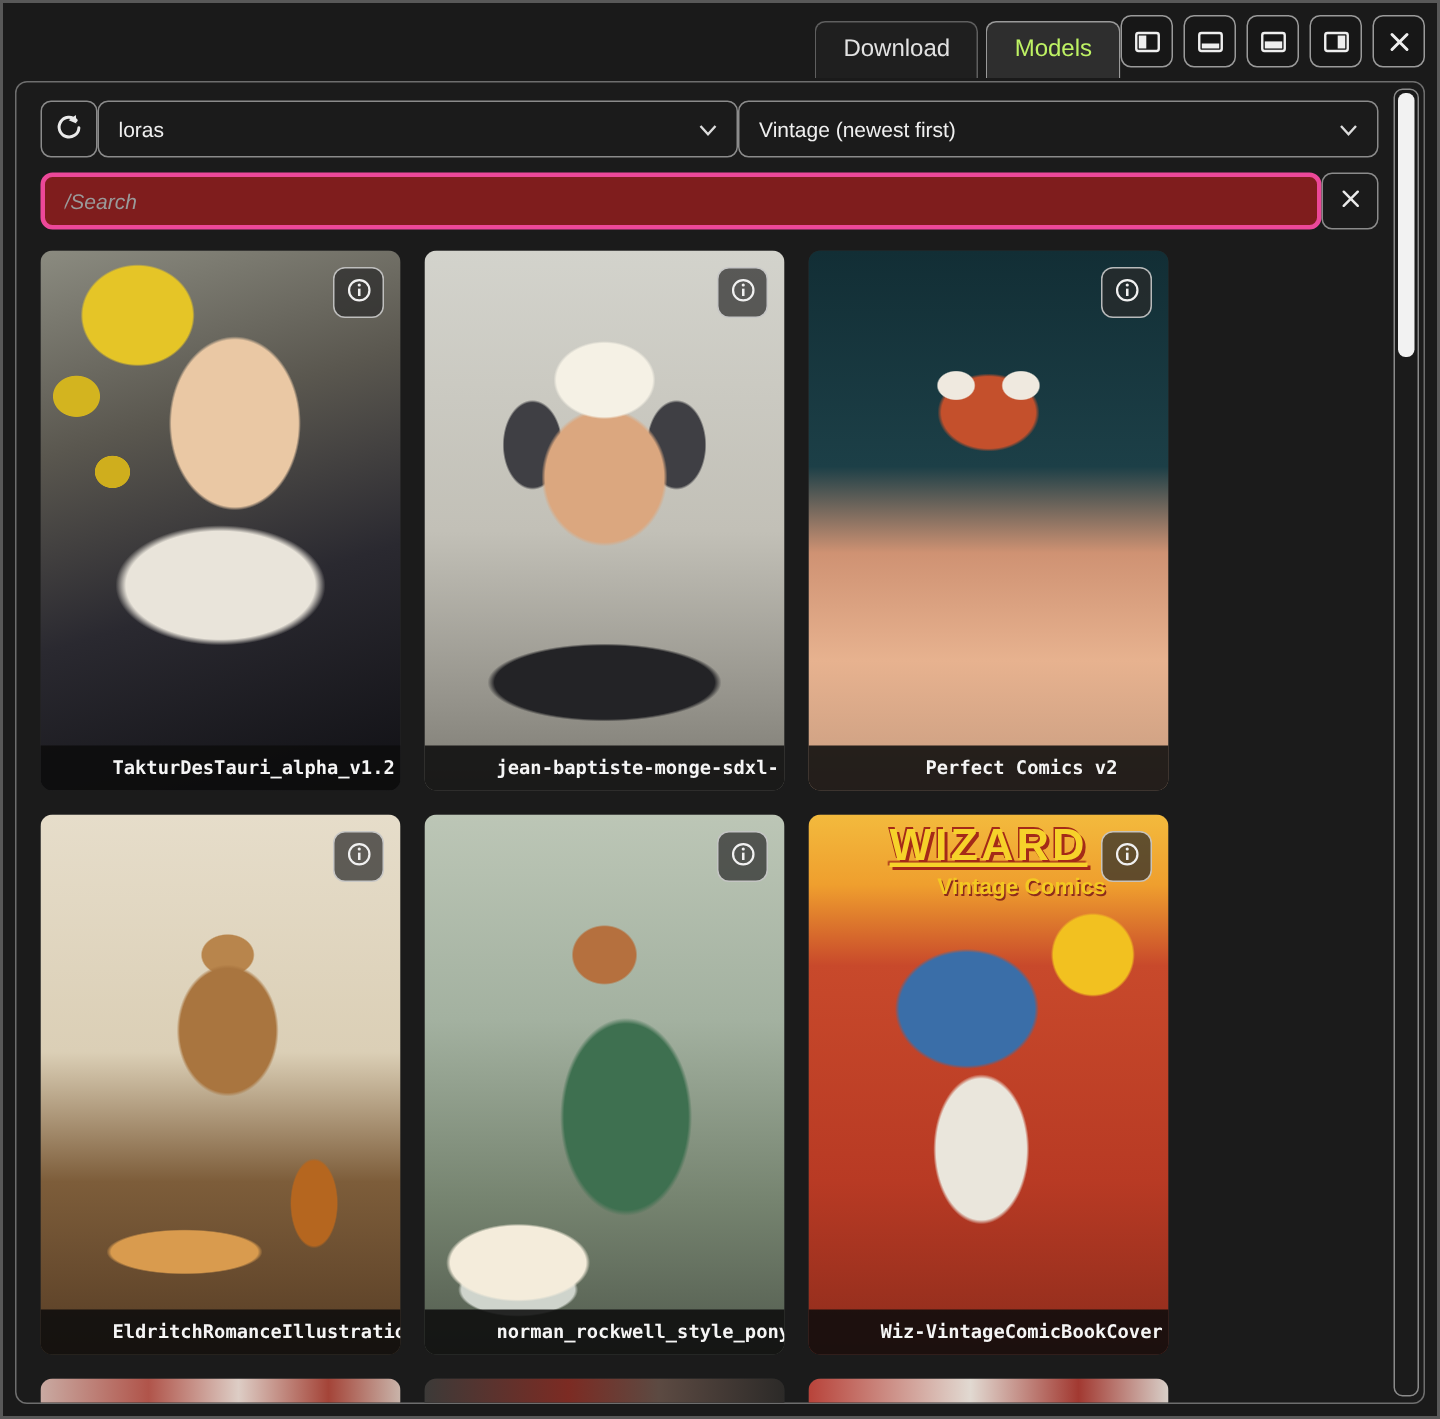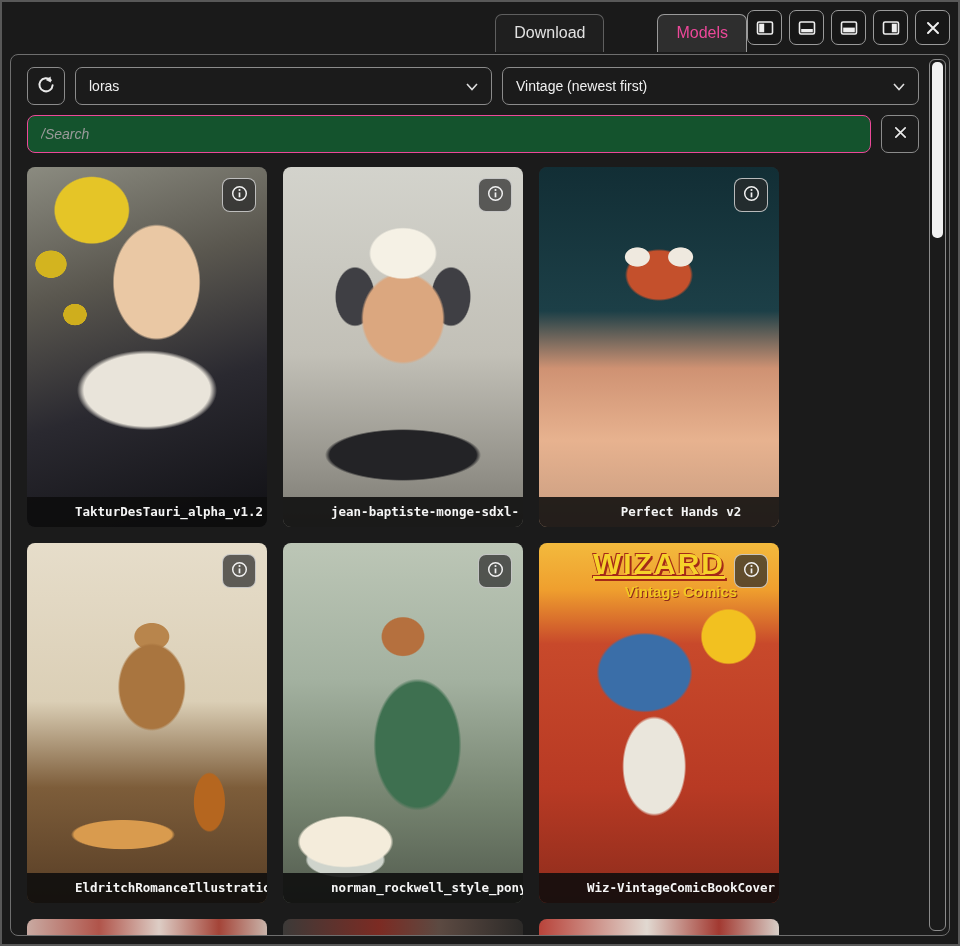--- a/index.html
+++ b/index.html
@@ -28,22 +28,21 @@
     color: #e2e2e2;
     background: #1f1f1f;
     border: 1px solid #5f5f5f;
     border-bottom: none;
     border-radius: 7px 7px 0 0;
     cursor: default;
   }
   .tab.active {
     background: #2e2e2e;
     border-color: #9a9a9a;
-    color: #ec4899;
-    margin-left: 48px;
+    color: #bef264;
   }
   .win-btns { display: flex; gap: 7px; align-items: center; padding-bottom: 7px; }
   .win-btn {
     width: 35px; height: 35px;
     background: #171717;
     border: 1px solid #9a9a9a;
     border-radius: 7px;
     display: flex; align-items: center; justify-content: center;
     color: #efefef;
   }
@@ -53,21 +52,21 @@
   .panel {
     position: absolute;
     left: 8px; right: 8px; top: 52px; bottom: 8px;
     border: 1px solid #6e6e6e;
     border-radius: 8px;
     background: #1b1b1b;
     padding: 12px 30px 0 16px;
     overflow: hidden;
   }
 
-  .toolbar-row { display: flex; gap: 10px; align-items: center; }
+  .toolbar-row { display: flex; gap: 0; align-items: center; }
   .icon-btn {
     flex: 0 0 auto;
     width: 38px; height: 38px;
     background: #1b1b1b;
     border: 1px solid #8b8b8b;
     border-radius: 7px;
     display: flex; align-items: center; justify-content: center;
     color: #eaeaea;
   }
   .select {
@@ -78,23 +77,23 @@
     background: #1b1b1b;
     color: #f0f0f0;
     font-size: 14px;
     display: flex; align-items: center; justify-content: space-between;
     padding: 0 13px;
   }
   .search-row { margin-top: 10px; }
   .search-input {
     flex: 1 1 0;
     height: 38px;
-    border: 1px solid #ec4899;
+    border: 3px solid #ec4899;
     border-radius: 8px;
-    background: #14532d;
+    background: #7f1d1d;
     color: #eeeeee;
     font-size: 14px;
     padding: 0 13px;
     outline: none;
   }
   .search-input::placeholder { font-style: italic; color: #9a9a9a; }
 
   
   .grid {
     margin-top: 14px;
@@ -343,21 +342,21 @@
         <div class="art art-3"></div>
         <button class="info-btn">
           <span>
             <svg width="17" height="17" viewBox="0 0 16 16">
                 <circle cx="8" cy="8" r="6.4" fill="none" stroke="#f0f0f0" stroke-width="1.4"></circle>
                 <rect x="7.2" y="7" width="1.6" height="4.6" fill="#f0f0f0"></rect>
                 <circle cx="8" cy="4.7" r="1" fill="#f0f0f0"></circle>
               </svg>
           </span>
         </button>
-        <div class="card-label"><span>Perfect Hands v2</span></div>
+        <div class="card-label"><span>Perfect Comics v2</span></div>
       </div>
 
       <div class="card">
         <div class="art art-5"></div>
         <button class="info-btn">
           <span>
             <svg width="17" height="17" viewBox="0 0 16 16">
                 <circle cx="8" cy="8" r="6.4" fill="none" stroke="#f0f0f0" stroke-width="1.4"></circle>
                 <rect x="7.2" y="7" width="1.6" height="4.6" fill="#f0f0f0"></rect>
                 <circle cx="8" cy="4.7" r="1" fill="#f0f0f0"></circle>

